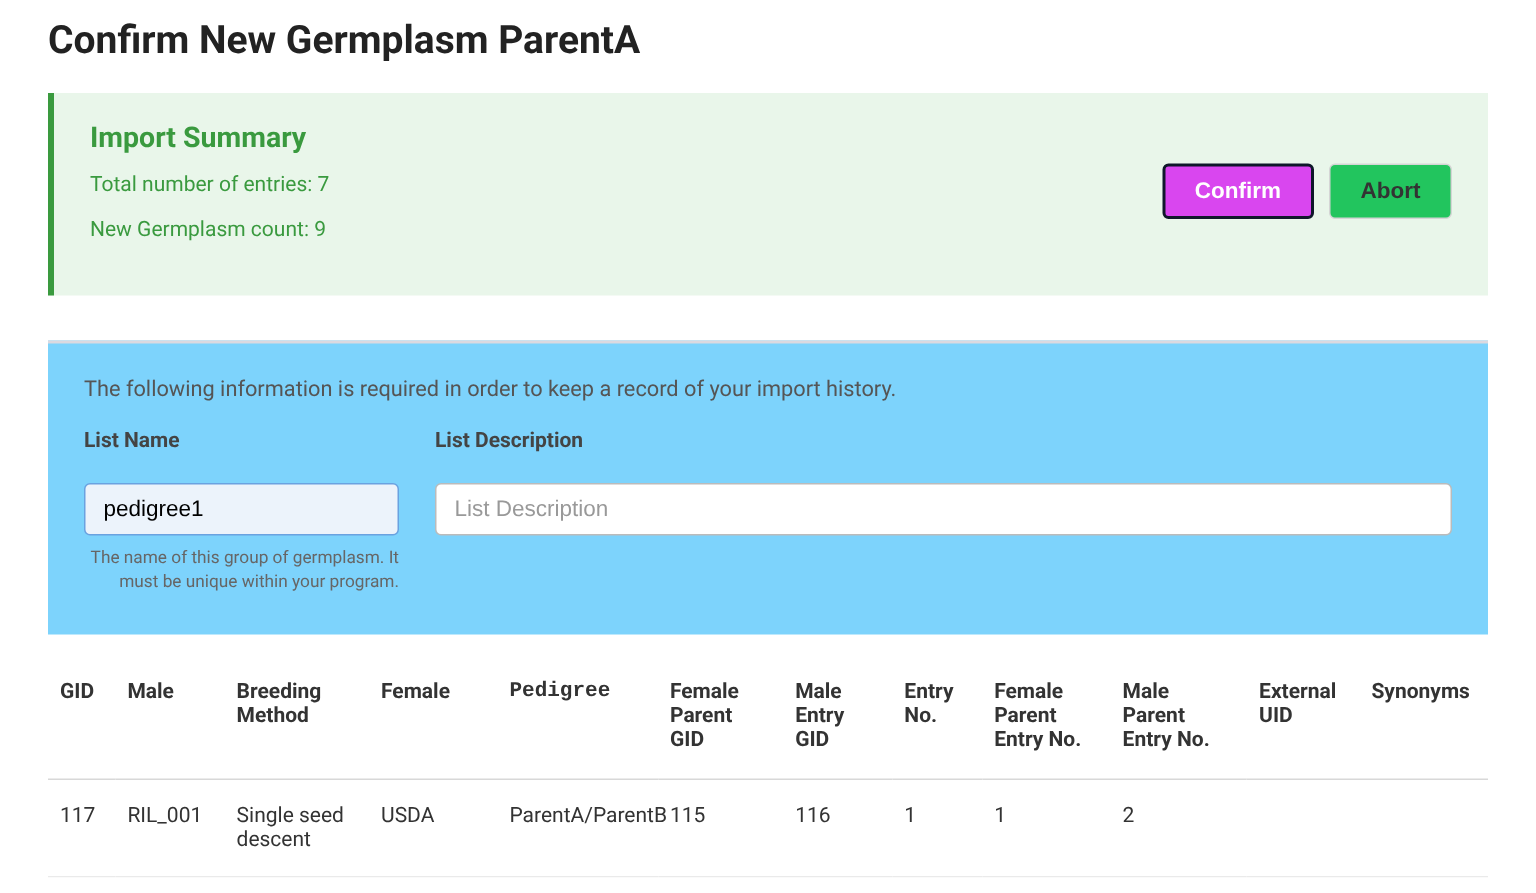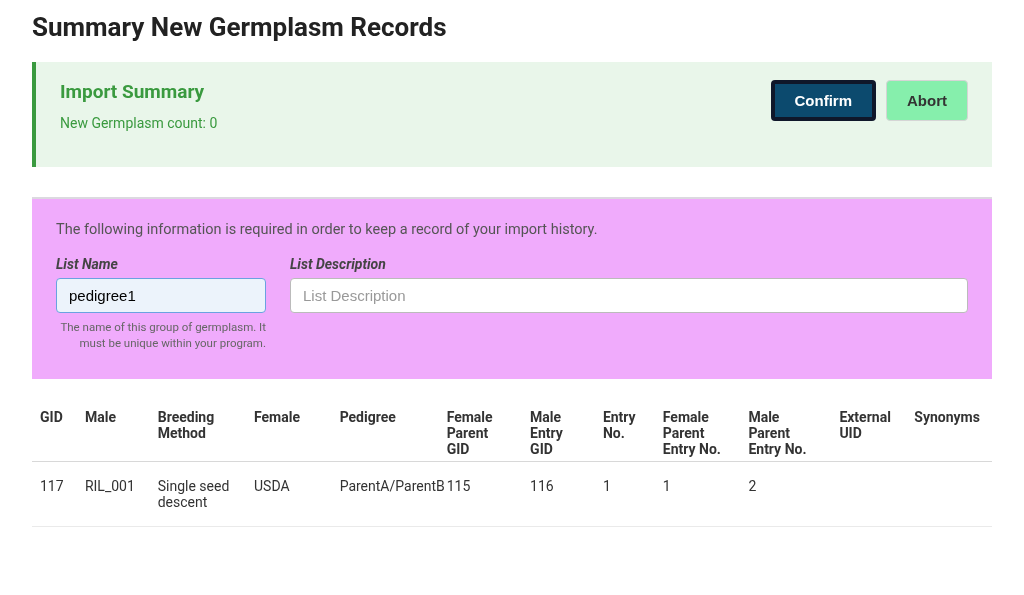--- a/index.html
+++ b/index.html
@@ -19,21 +19,21 @@
       color: #222;
       margin-top: 12px;
       margin-bottom: 20px;
     }
     .summary-panel {
       background: #e9f6ea;
       border-left: 4px solid #3a9a3f;
       padding: 18px 24px 22px 24px;
       display: flex;
       justify-content: space-between;
-      align-items: flex-start;
+      align-items: center;
     }
     .summary-left {
       flex: 1;
     }
     .summary-title {
       color: #3a9a3f;
       font-size: 19px;
       font-weight: 700;
       margin-bottom: 12px;
     }
@@ -48,31 +48,31 @@
     }
     .btn {
       border-radius: 4px;
       padding: 8px 20px;
       font-size: 15px;
       font-weight: 600;
       cursor: pointer;
       border: 1px solid transparent;
     }
     .btn-confirm {
-      background: #0c4a6e;
+      background: #d946ef;
       color: #fff;
-      border: 4px solid #0f172a;
+      border: 2px solid #0f172a;
     }
     .btn-abort {
-      background: #86efac;
+      background: #22c55e;
       color: #333;
       border: 1px solid #d5d5d5;
     }
     .form-panel {
-      background: #f0abfc;
+      background: #7dd3fc;
       border-top: 2px solid #dcd9e0;
       margin-top: 30px;
       padding: 22px 24px 28px 24px;
     }
     .form-intro {
       font-size: 14.5px;
       color: #555;
       margin-bottom: 18px;
     }
     .form-row {
@@ -83,22 +83,21 @@
       width: 210px;
     }
     .form-group-desc {
       flex: 1;
     }
     .form-label {
       font-size: 14px;
       font-weight: 700;
       color: #444;
       display: block;
-      margin-bottom: 6px;
-      font-style: italic;
+      margin-bottom: 20px;
     }
     .form-input {
       width: 100%;
       padding: 8px 12px;
       font-size: 15px;
       border: 1px solid #bbb;
       border-radius: 4px;
       background: #fff;
     }
     .form-input.focused {
@@ -120,53 +119,54 @@
       width: 100%;
       border-collapse: collapse;
       margin-top: 18px;
       table-layout: fixed;
     }
     .data-table th {
       text-align: left;
       font-size: 14px;
       font-weight: 700;
       color: #333;
-      padding: 12px 8px 4px 8px;
+      padding: 12px 8px 18px 8px;
       vertical-align: top;
       border-bottom: 1px solid #d8d8d8;
     }
     .data-table td {
       font-size: 14px;
       color: #333;
       padding: 16px 8px;
       vertical-align: top;
       border-bottom: 1px solid #eaeaea;
     }
     .col-gid { width: 42px; }
     .col-name { width: 68px; }
     .col-breed { width: 90px; }
     .col-source { width: 80px; }
-    .col-ped { width: 100px; }
+    .col-ped { width: 100px; font-family: Liberation Mono, monospace; }
     .col-fpgid { width: 78px; }
     .col-mpgid { width: 68px; }
     .col-entry { width: 56px; }
     .col-fpen { width: 80px; }
     .col-mpen { width: 85px; }
     .col-ext { width: 70px; }
     .col-syn { width: 80px; }
   </style>
 </head>
 <body>
 
-<h1 class="page-title">Summary New Germplasm Records</h1>
+<h1 class="page-title">Confirm New Germplasm ParentA</h1>
 
 <div class="summary-panel">
   <div class="summary-left">
     <div class="summary-title">Import Summary</div>
-    <div class="summary-stat">New Germplasm count: 0</div>
+    <div class="summary-stat">Total number of entries: 7</div>
+    <div class="summary-stat">New Germplasm count: 9</div>
   </div>
   <div class="summary-buttons">
     <button class="btn btn-confirm">Confirm</button>
     <button class="btn btn-abort">Abort</button>
   </div>
 </div>
 
 <div class="form-panel">
   <p class="form-intro">The following information is required in order to keep a record of your import history.</p>
   <div class="form-row">

